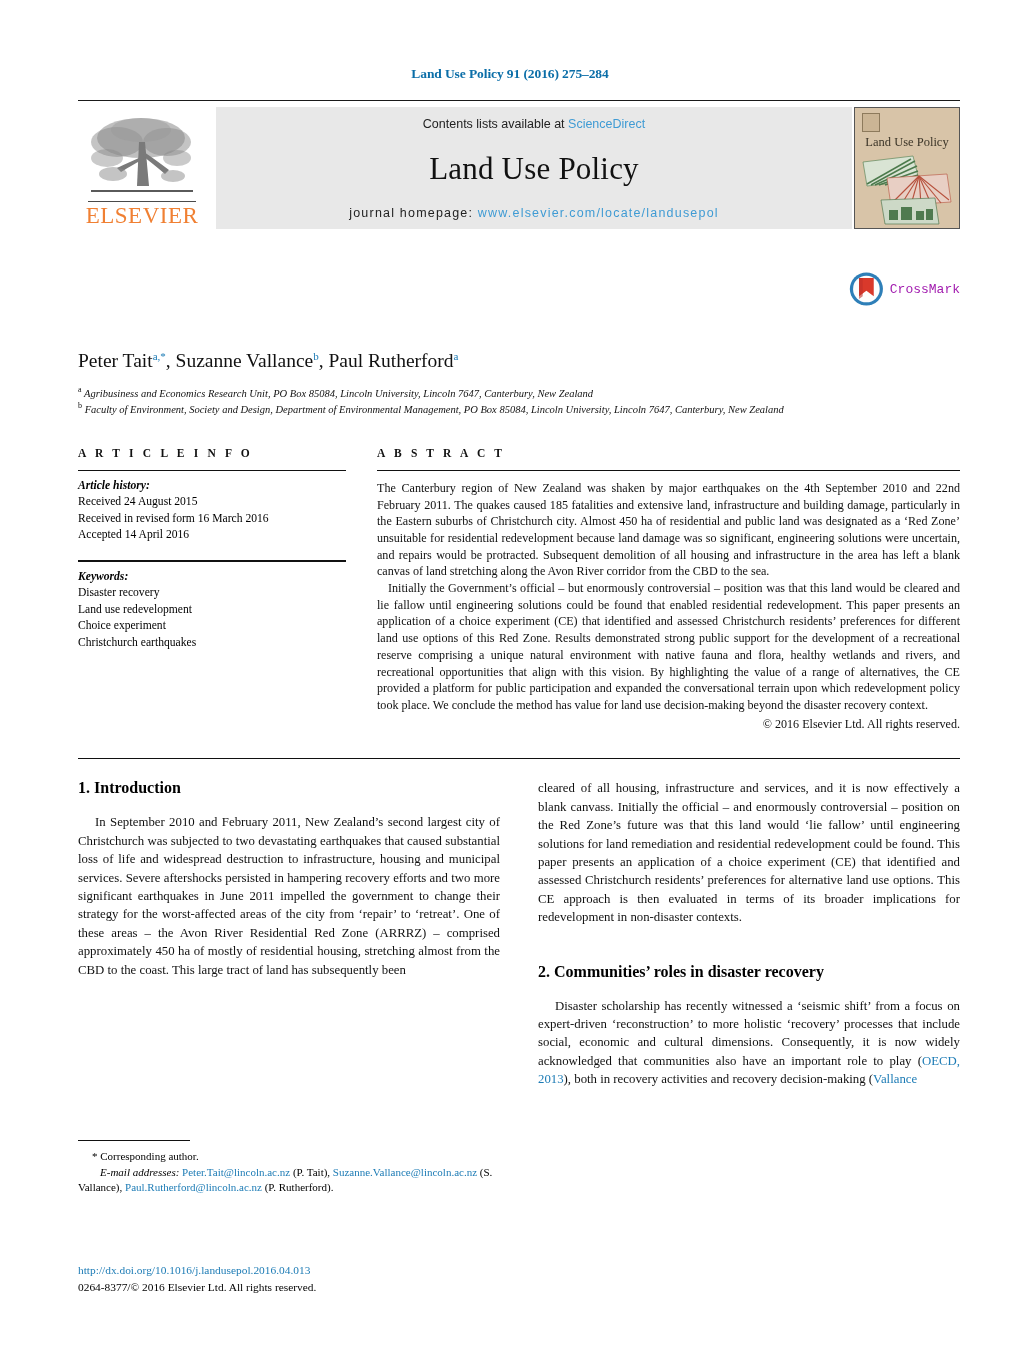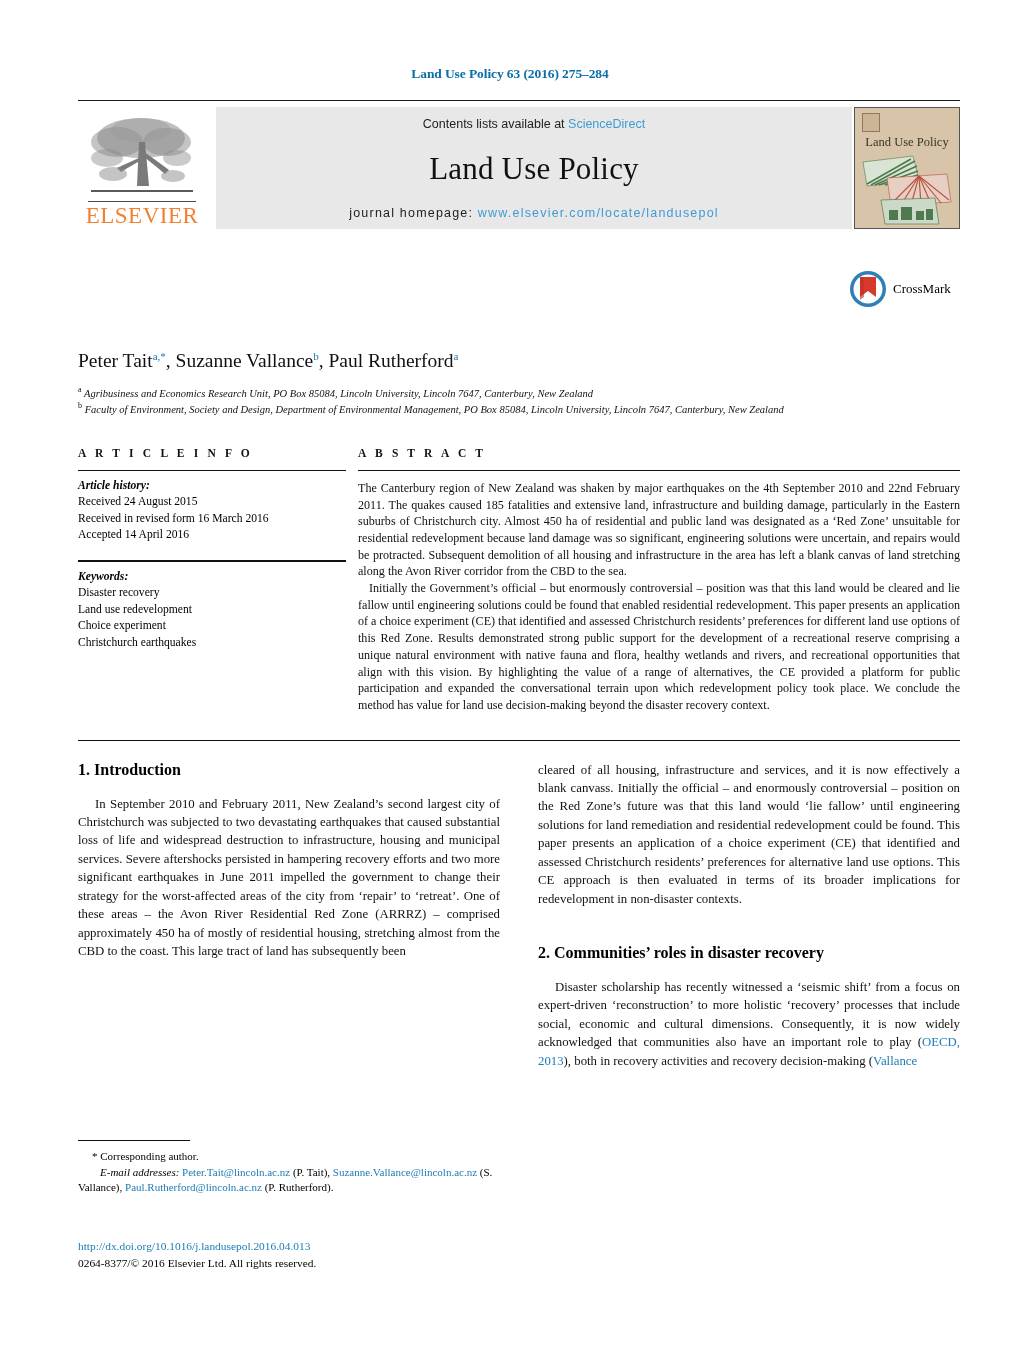--- a/index.html
+++ b/index.html
@@ -139,23 +139,23 @@
   .crossmark {
     position: absolute;
     right: 0;
     top: 2px;
     width: 112px;
     display: flex;
     align-items: center;
     gap: 5px;
   }
   .crossmark-label {
-    font-family: Liberation Serif, serif;
+    font-family: Liberation Mono, monospace;
     font-size: 13px;
-    color: #000000;
+    color: #a21caf;
   }
 
   .authors {
     margin: 18px 60px 0 78px;
     font-family: "Liberation Serif", serif;
     font-size: 19.5px;
     color: #111;
   }
   .authors sup { color: #1c7bb5; font-size: 11px; }
   .affiliations {
@@ -166,21 +166,21 @@
     line-height: 1.45;
     color: #111;
     width: 790px;
   }
   .affiliations sup { font-style: normal; font-size: 8px; }
 
   
   .info-abstract {
     margin: 30px 60px 0 78px;
     display: flex;
-    gap: 12px;
+    gap: 31px;
   }
   .col-info { width: 268px; flex: 0 0 268px; }
   .col-abs  { flex: 1 1 auto; }
 
   .sec-head {
     font-family: "Liberation Serif", serif;
     font-weight: bold;
     font-size: 11.5px;
     letter-spacing: 3.2px;
     color: #111;
@@ -260,28 +260,28 @@
   .fn-emails { text-indent: 22px; }
   .fn-emails .em-lbl { font-style: italic; }
   .doi-block {
     position: absolute;
     left: 78px;
     top: 1238px;
     width: 440px;
     font-size: 11.4px;
     line-height: 1.5;
   }
-  .doi-link { color: #1c7bb5; }
+  .doi-link { color: #1c7bb5; margin-top: 24px; }
 </style>
 </head>
 <body>
 
 <div class="page">
 
-  <div class="running-head">Land Use Policy 63 (2016) 275–284</div>
+  <div class="running-head">Land Use Policy 91 (2016) 275–284</div>
 
   <div class="masthead">
     <div class="masthead-inner">
 
       <div class="elsevier-logo">
         <div class="tree-wrap">
           <svg viewBox="0 0 118 88" width="118" height="88" aria-hidden="true">
             <g fill="#6f6f6f">
               <ellipse cx="58" cy="26" rx="44" ry="20" fill="#8a8a8a" opacity="0.55"></ellipse>
               <ellipse cx="34" cy="30" rx="26" ry="15" fill="#8a8a8a" opacity="0.5"></ellipse>
@@ -392,20 +392,21 @@
         </div>
       </div>
     </div>
 
     <div class="col-abs">
       <div class="sec-head">A B S T R A C T</div>
       <div class="rule-thin"></div>
       <div class="abstract-body">
         <p>The Canterbury region of New Zealand was shaken by major earthquakes on the 4th September 2010 and 22nd February 2011. The quakes caused 185 fatalities and extensive land, infrastructure and building damage, particularly in the Eastern suburbs of Christchurch city. Almost 450 ha of residential and public land was designated as a ‘Red Zone’ unsuitable for residential redevelopment because land damage was so significant, engineering solutions were uncertain, and repairs would be protracted. Subsequent demolition of all housing and infrastructure in the area has left a blank canvas of land stretching along the Avon River corridor from the CBD to the sea.</p>
         <p>Initially the Government’s official – but enormously controversial – position was that this land would be cleared and lie fallow until engineering solutions could be found that enabled residential redevelopment. This paper presents an application of a choice experiment (CE) that identified and assessed Christchurch residents’ preferences for different land use options of this Red Zone. Results demonstrated strong public support for the development of a recreational reserve comprising a unique natural environment with native fauna and flora, healthy wetlands and rivers, and recreational opportunities that align with this vision. By highlighting the value of a range of alternatives, the CE provided a platform for public participation and expanded the conversational terrain upon which redevelopment policy took place. We conclude the method has value for land use decision-making beyond the disaster recovery context.</p>
+        <div class="copyright">© 2016 Elsevier Ltd. All rights reserved.</div>
       </div>
     </div>
 
   </div>
 
   <div class="body-rule"></div>
 
   <div class="body-cols">
 
     <div class="bcol">

